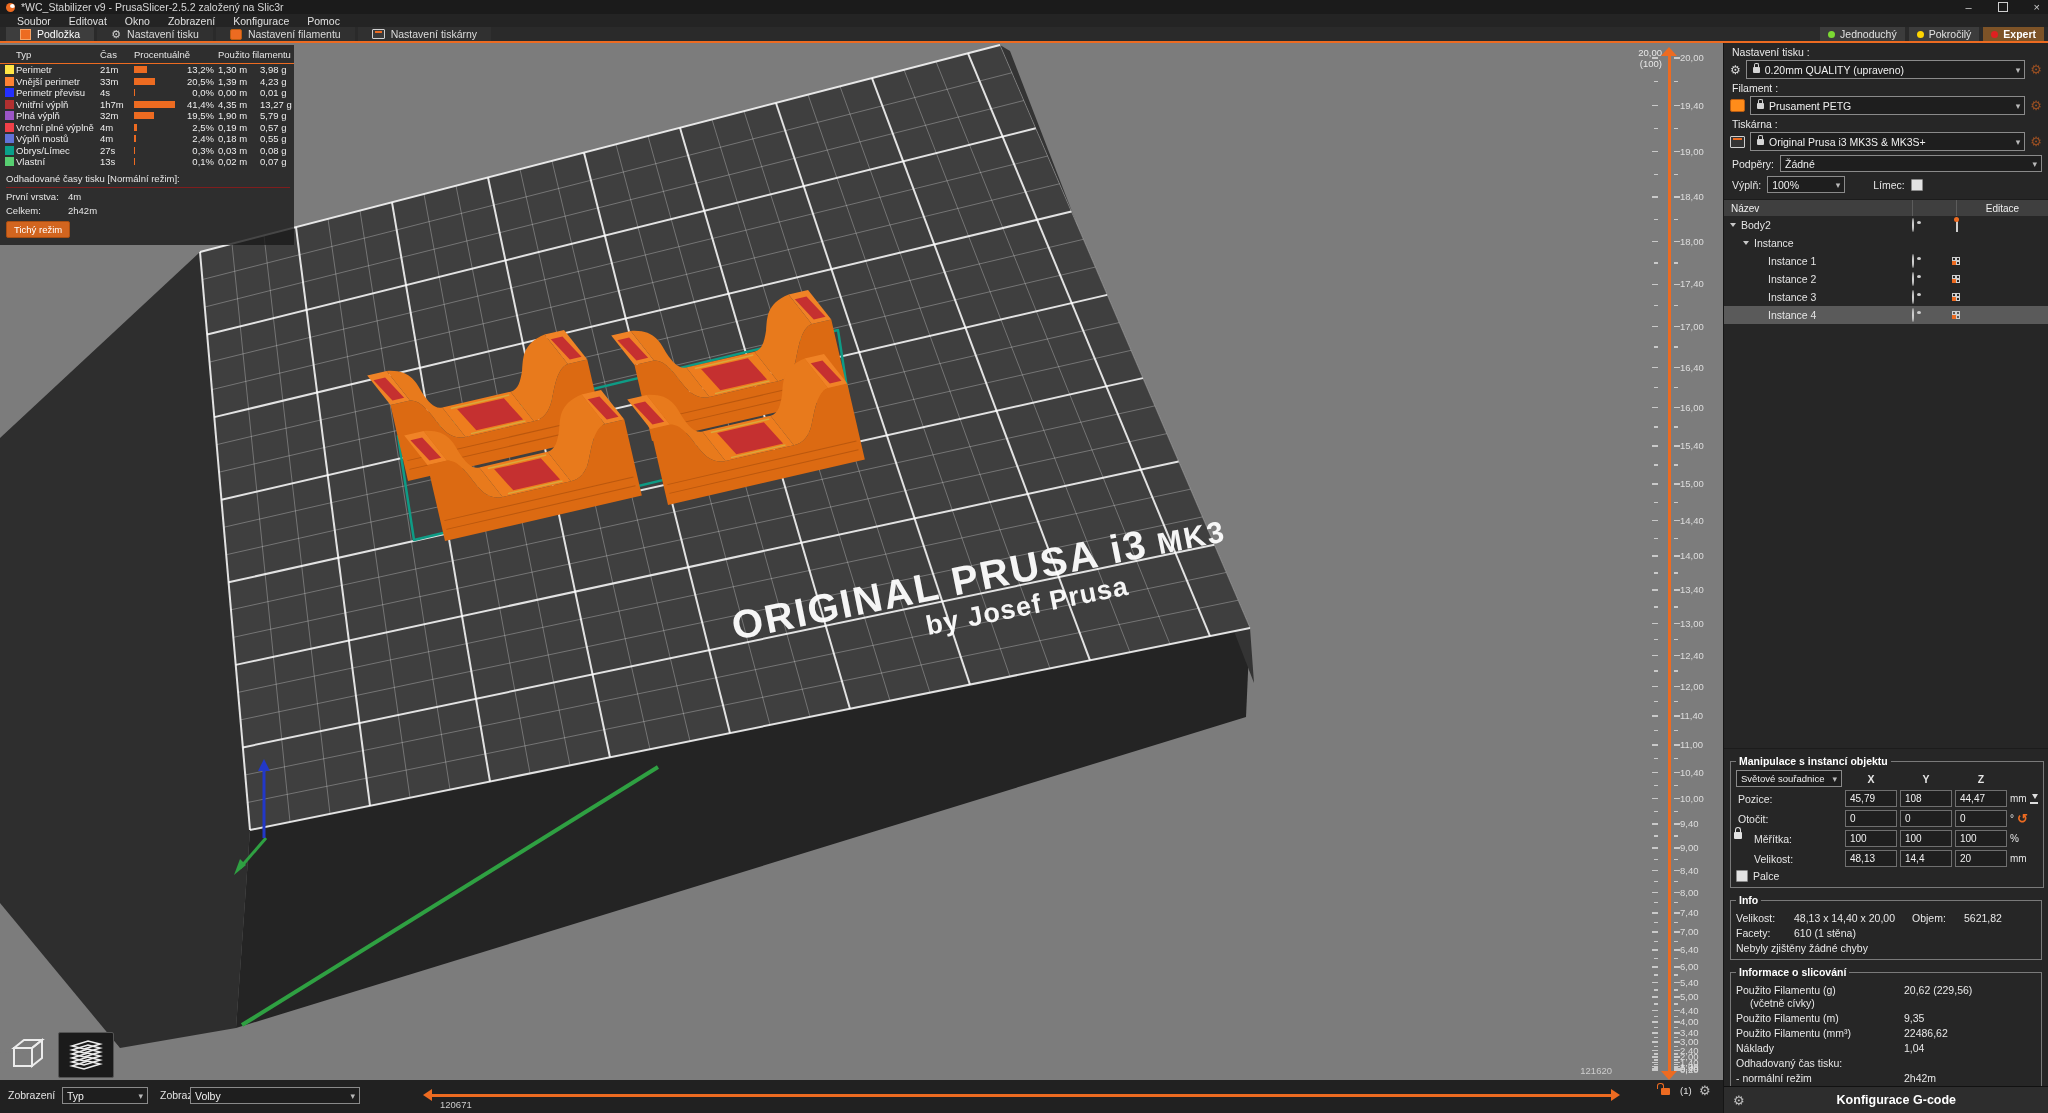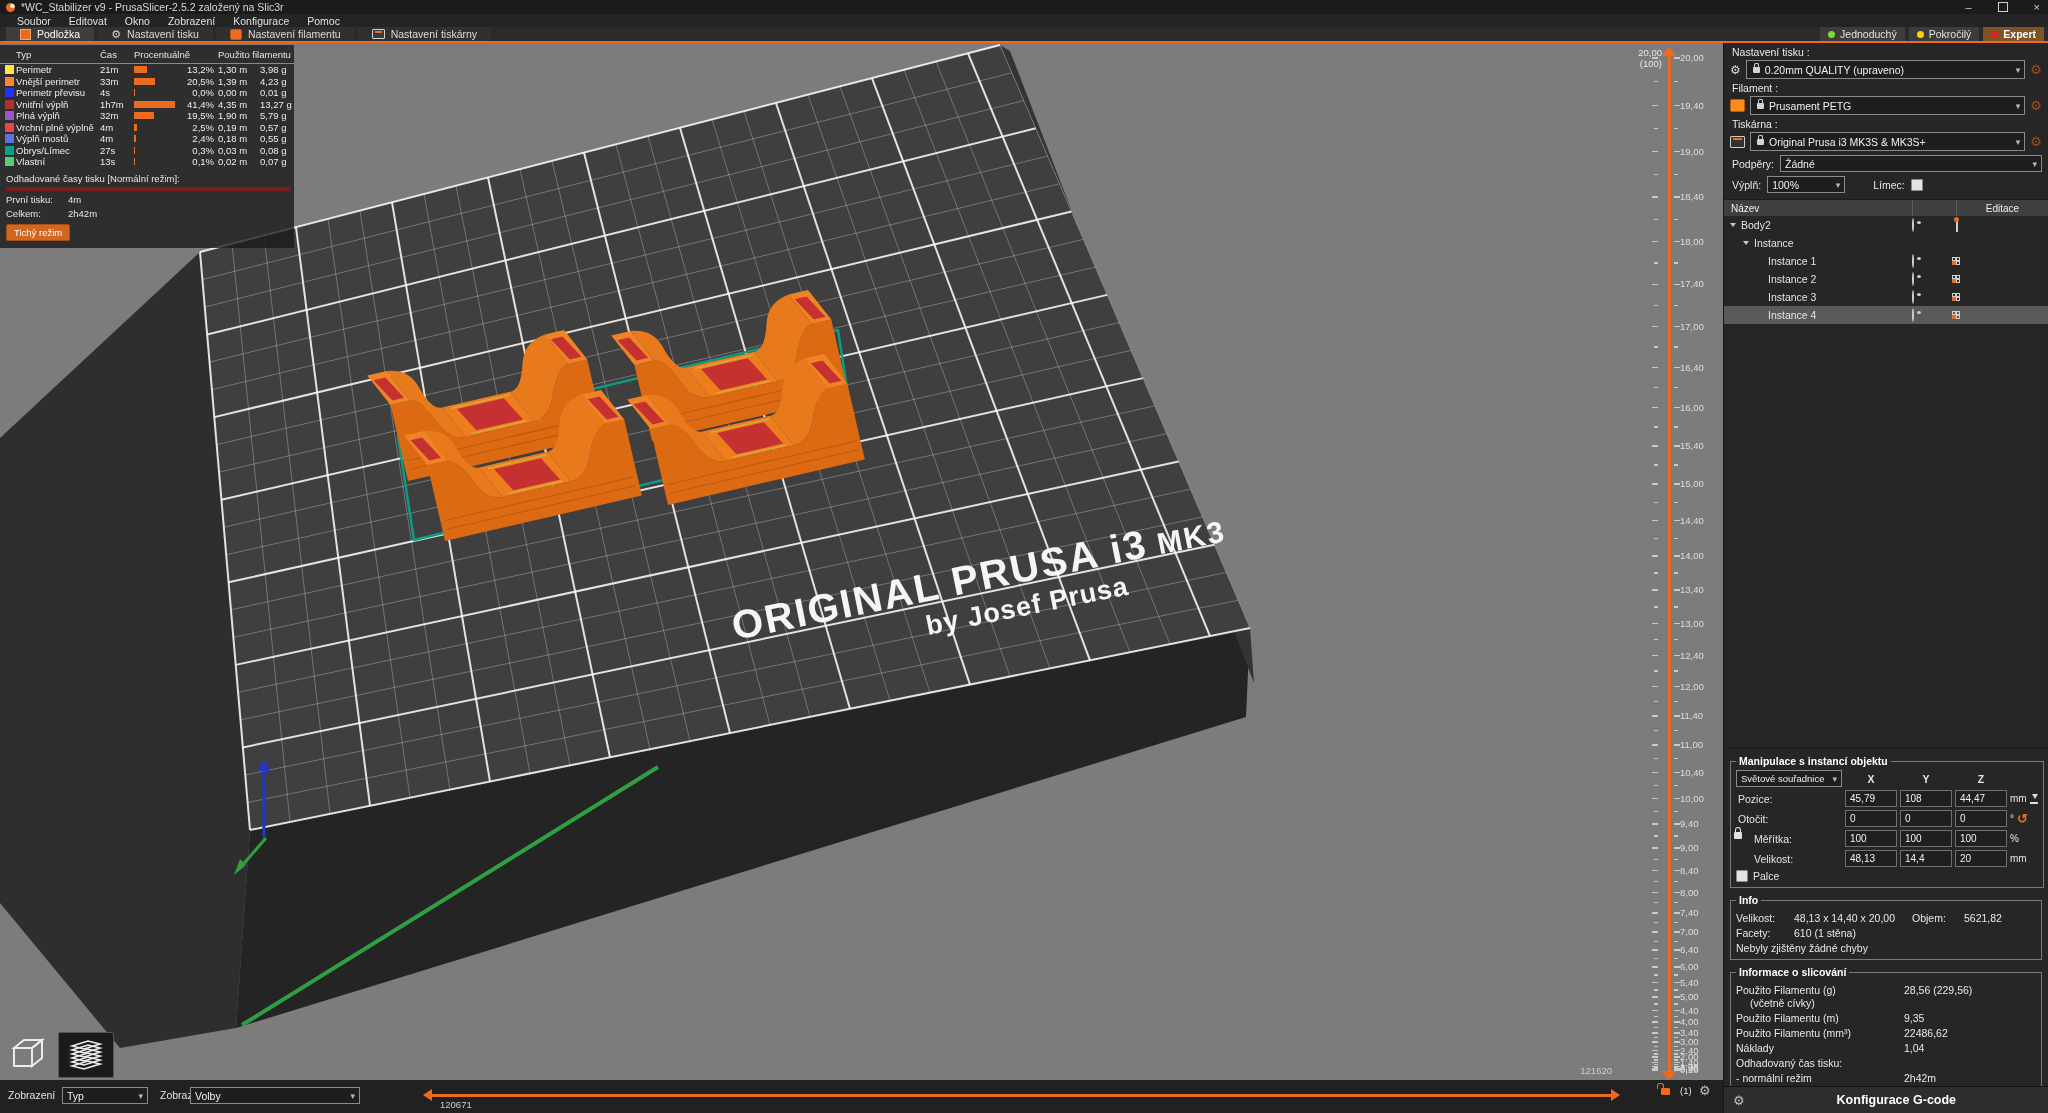--- a/index.html
+++ b/index.html
@@ -34,21 +34,21 @@
   #viewport{position:absolute;left:0;top:43px;width:1723px;height:1037px;background:#7c7c7c;overflow:hidden}
   #scene{position:absolute;left:0;top:0}
   
   #legend{position:absolute;left:0;top:2px;width:294px;background:rgba(24,24,24,0.78);padding:2px 0 7px 0}
   .lgrid{display:grid;grid-template-columns:16px 84px 34px 44px 40px 42px 34px;align-items:center}
   .lhead{font-size:9.5px;color:#e6e6e6;border-bottom:1px solid #ED6B21;padding:2px 0 3px 0}
   .lrow{height:11.5px;font-size:9.5px;color:#ededed}
   .sw{width:9px;height:9px;margin-left:5px}
   .bar{height:7px;min-width:1px}
   .pct{text-align:right;padding-right:4px}
-  .est-title{font-size:9.5px;color:#e6e6e6;margin:5px 0 0 6px;padding-bottom:3px;border-bottom:4px solid #7f1d1d;margin-right:4px}
+  .est-title{font-size:9.5px;color:#e6e6e6;margin:5px 0 0 6px;padding-bottom:3px;border-bottom:1px solid #7f1d1d;margin-right:4px}
   .est-row{font-size:9.5px;margin:3px 0 0 6px}
   .est-row b{display:inline-block;width:62px;font-weight:normal}
   .btn-stealth{display:inline-block;margin:5px 0 0 6px;background:#D2651F;border:1px solid #a84e12;color:#fff;
                font-size:9.5px;padding:2px 7px;border-radius:2px}
   
   #viewbtns{position:absolute;left:2px;bottom:2px;display:flex;gap:2px}
   .vbtn{width:54px;height:44px;display:flex;align-items:center;justify-content:center;border-radius:2px}
   .vbtn.active{background:#1b1b1b;border:1px solid #555}
   
   #layerslider{position:absolute;left:1628px;top:0;width:95px;height:1037px;font-size:9.5px;color:#e8e8e8}
@@ -368,21 +368,21 @@
           <span class="sw" style="background: rgb(87, 206, 113);"></span>
           <span>Vlastní</span>
           <span>13s</span>
           <span><span class="bar" style="display: inline-block; background: rgb(237, 107, 33); width: 1px;"></span></span>
           <span class="pct">0,1%</span>
           <span>0,02 m</span>
           <span>0,07 g</span>
         </div>
       </div>
     <div class="est-title">Odhadované časy tisku [Normální režim]:</div>
-    <div class="est-row"><b>První tisku:</b><span>4m</span></div>
+    <div class="est-row"><b>První vrstva:</b><span>4m</span></div>
     <div class="est-row"><b>Celkem:</b><span>2h42m</span></div>
     <span class="btn-stealth">Tichý režim</span>
   </div>
 
   <div id="layerslider">
     <div id="vline"></div>
     <div class="thumb-up"></div>
     <div class="thumb-dn"></div>
     <div id="ls-top1" style="top:4px">20,00</div>
     <div id="ls-top2" style="top:15px">(100)</div>
@@ -816,21 +816,21 @@
       <span>610 (1 stěna)</span>
     </div>
     <div class="inforow2">Nebyly zjištěny žádné chyby</div>
   </fieldset>
 
   <fieldset>
     <legend>Informace o slicování</legend>
     <div id="slrows">
         <div class="slrow">
           <span>Použito Filamentu (g)</span>
-          <span>28,56 (229,56)</span>
+          <span>20,62 (229,56)</span>
         </div>
         <div class="slsub">(včetně cívky)</div>
         <div class="slrow">
           <span>Použito Filamentu (m)</span>
           <span>9,35</span>
         </div>
         <div class="slrow">
           <span>Použito Filamentu (mm³)</span>
           <span>22486,62</span>
         </div>

